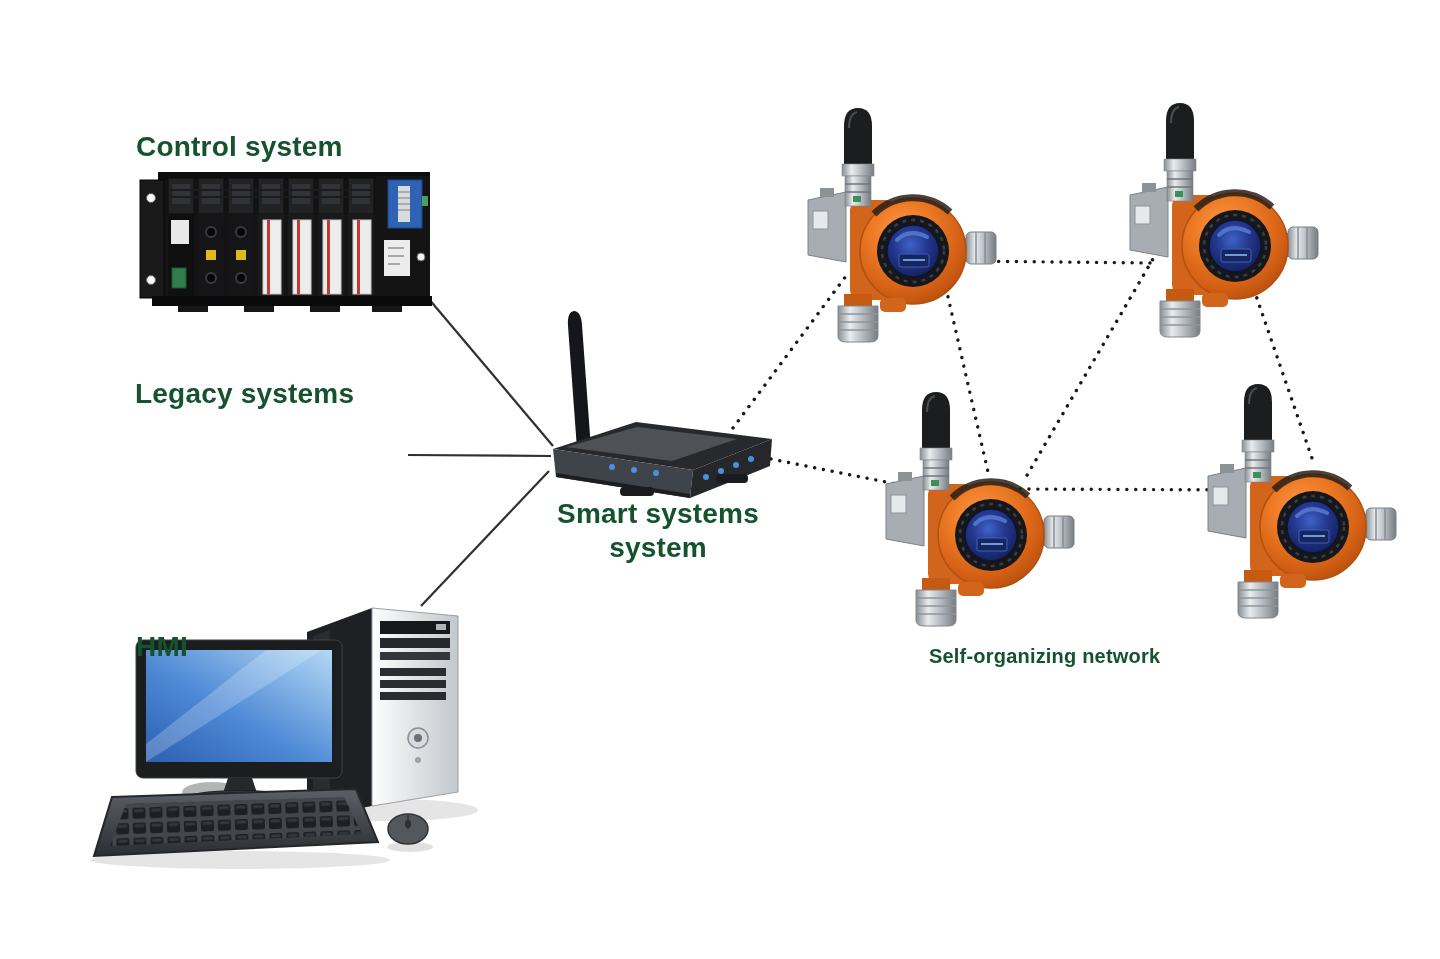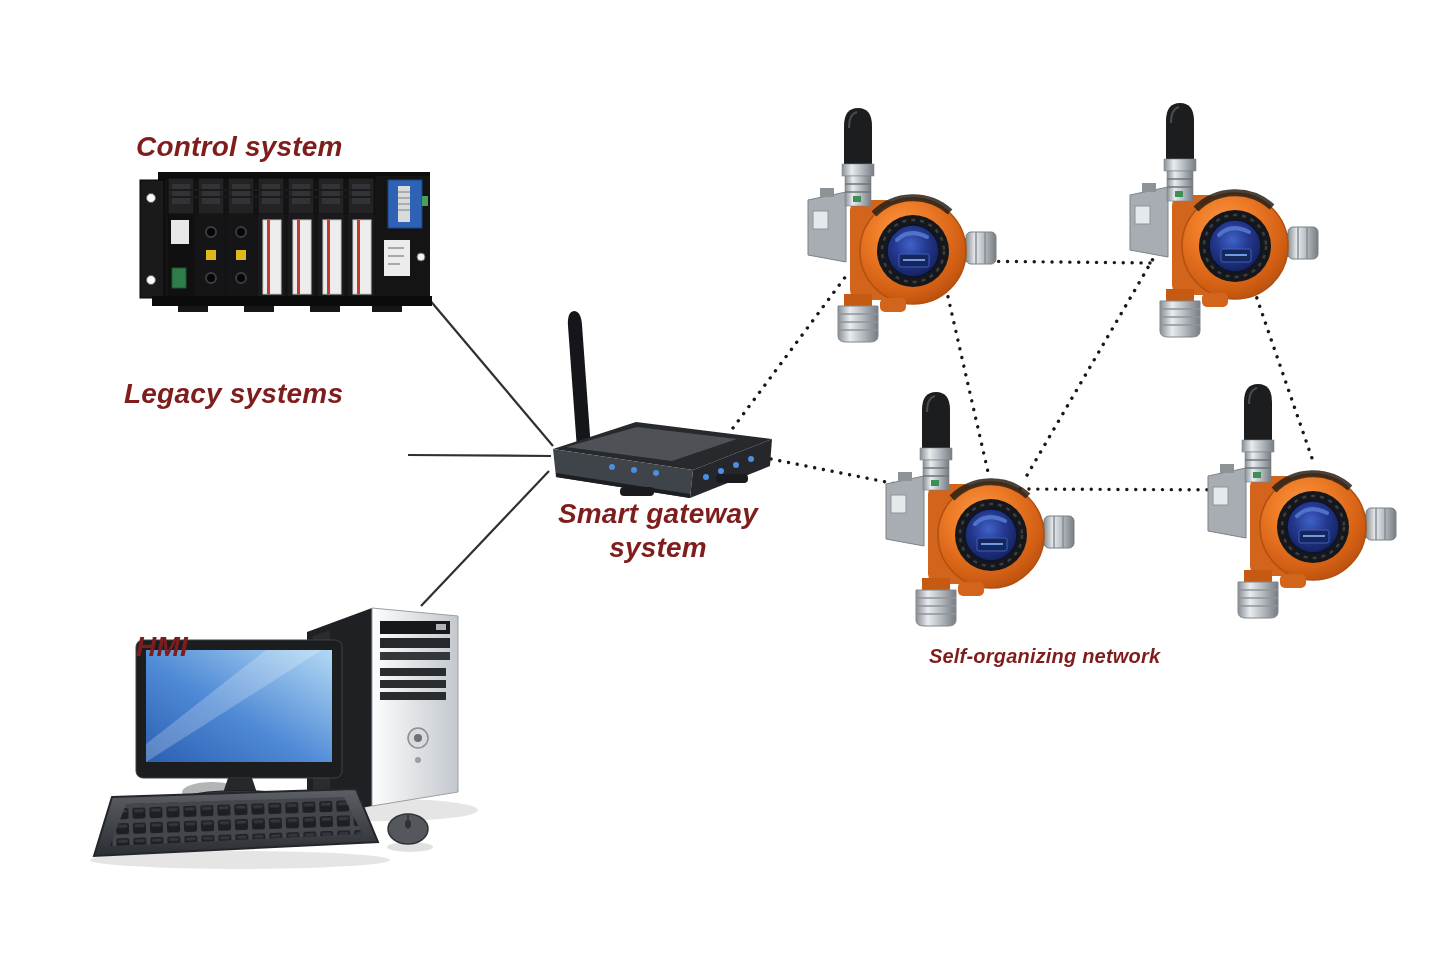--- a/index.html
+++ b/index.html
@@ -2,22 +2,22 @@
 <html><head>
 <meta charset="utf-8">
 <style>
   html,body{margin:0;padding:0;background:#ffffff;}
   .canvas{
     position:relative;width:1440px;height:959px;background:#ffffff;
     overflow:hidden;font-family:"Liberation Sans",sans-serif;
   }
   .diagram-svg{position:absolute;left:0;top:0;}
   .label{
-    position:absolute;color:#7f1d1d;font-weight:600;letter-spacing:.2px;
-    font-size:28px;line-height:32px;white-space:nowrap;font-style:italic;
+    position:absolute;color:#14532d;font-weight:600;letter-spacing:.2px;
+    font-size:28px;line-height:32px;white-space:nowrap;
   }
   .label-center{text-align:center;white-space:normal;}
 </style>
 </head>
 <body>
 
 <div class="canvas">
 
 <svg class="diagram-svg" width="1440" height="959" viewBox="0 0 1440 959">
   <defs>
@@ -251,24 +251,24 @@
   </g>
 
   <use href="#gas-detector-symbol" transform="translate(800,104)"></use>
   <use href="#gas-detector-symbol" transform="translate(1122,99)"></use>
   <use href="#gas-detector-symbol" transform="translate(878,388)"></use>
   <use href="#gas-detector-symbol" transform="translate(1200,380)"></use>
 </svg>
 
 <div class="label" style="left:136px;top:131px;">Control system</div>
 
-<div class="label" style="left:124px;top:378px;">Legacy systems</div>
+<div class="label" style="left:135px;top:378px;">Legacy systems</div>
 
 <div class="label" style="left:136px;top:631px;">HMI</div>
 
 <div class="label label-center" style="left:505px;top:497px;width:306px;line-height:34px;">
-  <span>Smart gateway</span><br>
+  <span>Smart systems</span><br>
   <span>system</span>
 </div>
 
 <div class="label" style="left:929px;top:640px;font-size:20px;">Self-organizing network</div>
 
 </div>
 
 </body></html>

